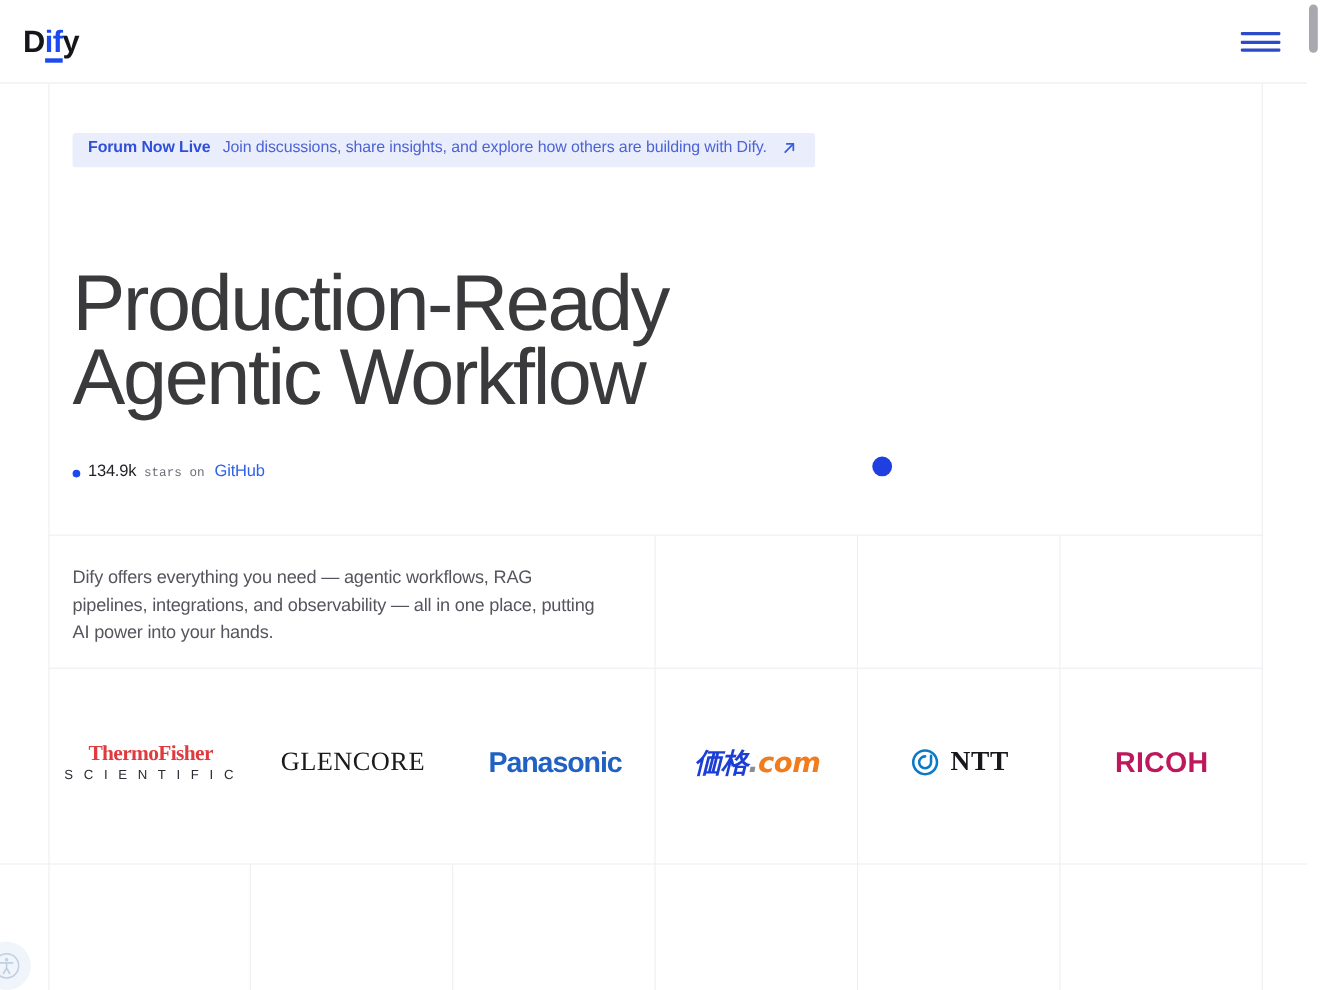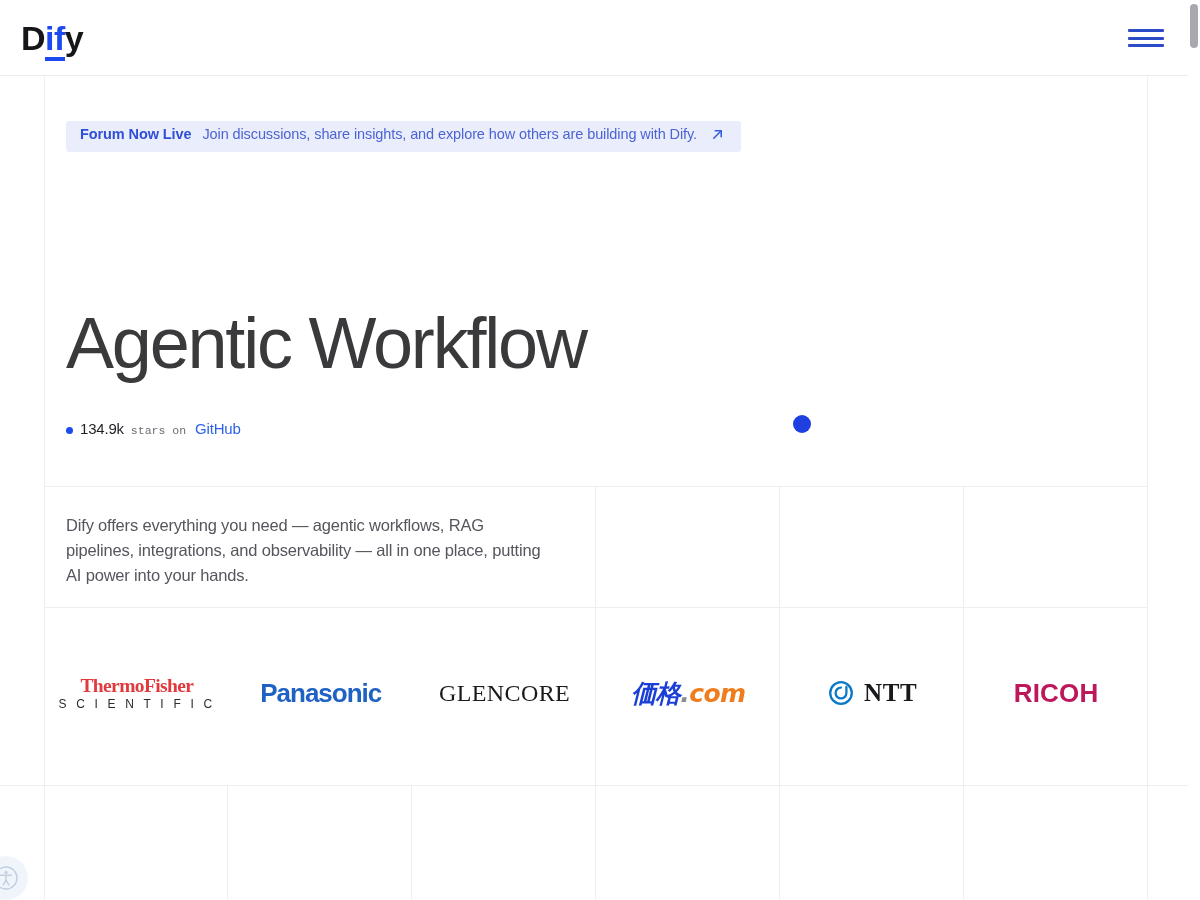--- a/index.html
+++ b/index.html
@@ -19,21 +19,21 @@
   
   .header {
     position: absolute; top: 0; left: 0;
     width: 1188px; height: 76px;
     background: #ffffff;
     border-bottom: 1px solid #ececf0;
     z-index: 40;
   }
   .logo {
     position: absolute; left: 21px; top: 18px;
-    font-size: 34px; font-weight: 700;
+    font-size: 28px; font-weight: 700;
     letter-spacing: -0.5px;
     line-height: 40px;
     color: #16161a;
     user-select: none;
     text-align: right;
   }
   .logo .if {
     color: #1c4aef;
     border-bottom: 4px solid #1c4aef;
     padding-bottom: 0px;
@@ -253,21 +253,21 @@
       <span class="banner-strong">Forum Now Live</span>
       <span class="banner-text">Join discussions, share insights, and explore how others are building with Dify.</span>
       <span class="banner-arrow">
         <svg width="15" height="15" viewBox="0 0 15 15" fill="none">
           <path d="M3.8 11.2 L11.2 3.8" stroke="#3a5de0" stroke-width="1.6" stroke-linecap="round"></path>
           <path d="M5.3 3.8 H11.2 V9.7" stroke="#3a5de0" stroke-width="1.6" stroke-linecap="round" stroke-linejoin="round"></path>
         </svg>
       </span>
     </div>
 
-    <h1 class="headline"><br><br><span>Agentic Workflow</span></h1>
+    <h1 class="headline"><br><span>Production-Ready</span><br><span>Agentic Workflow</span></h1>
 
     <div class="stars">
       <span class="stars-dot"></span>
       <span class="stars-count">134.9k</span>
       <span class="stars-label">stars on</span>
       <a class="stars-link" href="#">GitHub</a>
     </div>
   </div>
 
   <div class="blue-dot"></div>
@@ -279,25 +279,25 @@
   <div class="logos-row">
 
     <div class="logo-cell">
       <div class="lg-thermo">
         <span class="t1">ThermoFisher</span>
         <span class="t2">S C I E N T I F I C</span>
       </div>
     </div>
 
     <div class="logo-cell">
+      <span class="lg-glencore">GLENCORE</span>
+    </div>
+
+    <div class="logo-cell">
       <span class="lg-panasonic">Panasonic</span>
-    </div>
-
-    <div class="logo-cell">
-      <span class="lg-glencore">GLENCORE</span>
     </div>
 
     <div class="logo-cell">
       <span class="lg-kakaku"><span class="kk">価格</span><span class="dot">.</span><span class="com">com</span></span>
     </div>
 
     <div class="logo-cell">
       <span class="lg-ntt">
         <span class="ntt-mark">
           <svg width="28" height="28" viewBox="0 0 28 28" fill="none">

